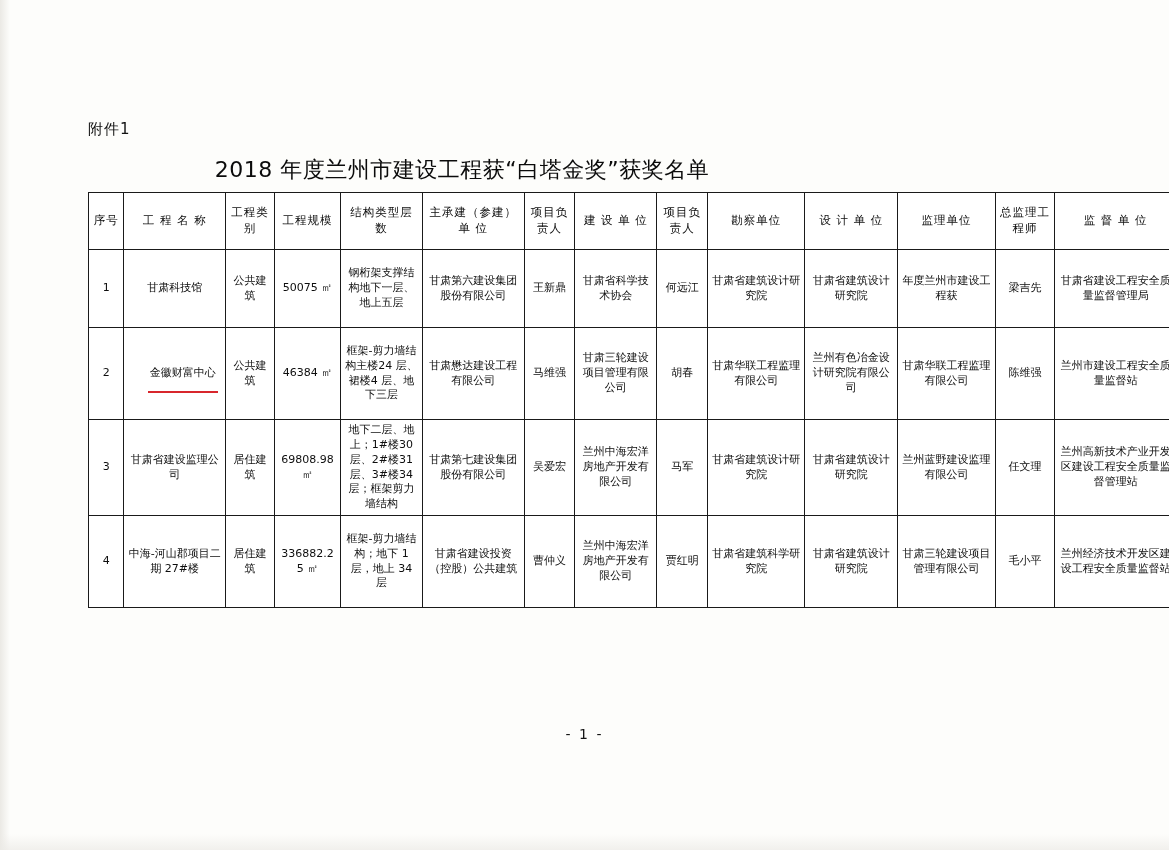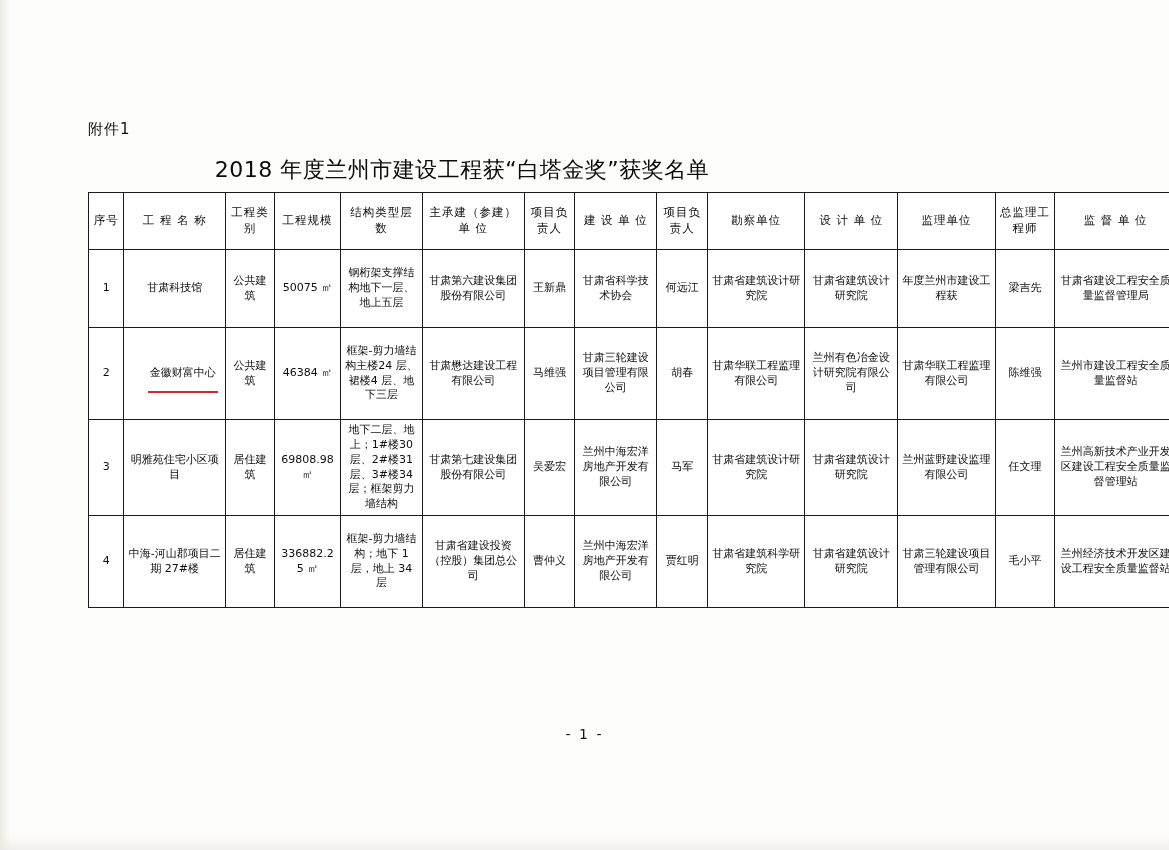--- a/index.html
+++ b/index.html
@@ -192,41 +192,41 @@
         <td class="cell-left">甘肃三轮建设项目管理有限公司</td>
         <td>胡春</td>
         <td>甘肃华联工程监理有限公司</td>
         <td>兰州有色冶金设计研究院有限公司</td>
         <td>甘肃华联工程监理有限公司</td>
         <td>陈维强</td>
         <td>兰州市建设工程安全质量监督站</td>
       </tr>
       <tr class="tall">
         <td>3</td>
-        <td class="cell-left">明雅苑住宅小区项目</td>
+        <td class="cell-left">甘肃省建设监理公司</td>
         <td>居住建筑</td>
         <td>69808.98 ㎡</td>
         <td class="cell-left">地下二层、地上；1#楼30 层、2#楼31 层、3#楼34 层；框架剪力墙结构</td>
         <td class="cell-left">甘肃第七建设集团股份有限公司</td>
         <td>吴爱宏</td>
         <td class="cell-left">兰州中海宏洋房地产开发有限公司</td>
         <td>马军</td>
         <td>甘肃省建筑设计研究院</td>
         <td>甘肃省建筑设计研究院</td>
         <td>兰州蓝野建设监理有限公司</td>
         <td>任文理</td>
         <td>兰州高新技术产业开发区建设工程安全质量监督管理站</td>
       </tr>
       <tr class="tall">
         <td>4</td>
         <td class="cell-left">中海-河山郡项目二期 27#楼</td>
         <td>居住建筑</td>
         <td>336882.25 ㎡</td>
         <td class="cell-left">框架-剪力墙结构；地下 1 层，地上 34 层</td>
-        <td class="cell-left">甘肃省建设投资（控股）集团总公司</td>
+        <td class="cell-left">甘肃省建设投资（控股）公共建筑</td>
         <td>曹仲义</td>
         <td class="cell-left">兰州中海宏洋房地产开发有限公司</td>
         <td>贾红明</td>
         <td>甘肃省建筑科学研究院</td>
         <td>甘肃省建筑设计研究院</td>
         <td>甘肃三轮建设项目管理有限公司</td>
         <td>毛小平</td>
         <td>兰州经济技术开发区建设工程安全质量监督站</td>
       </tr>
     </tbody>

